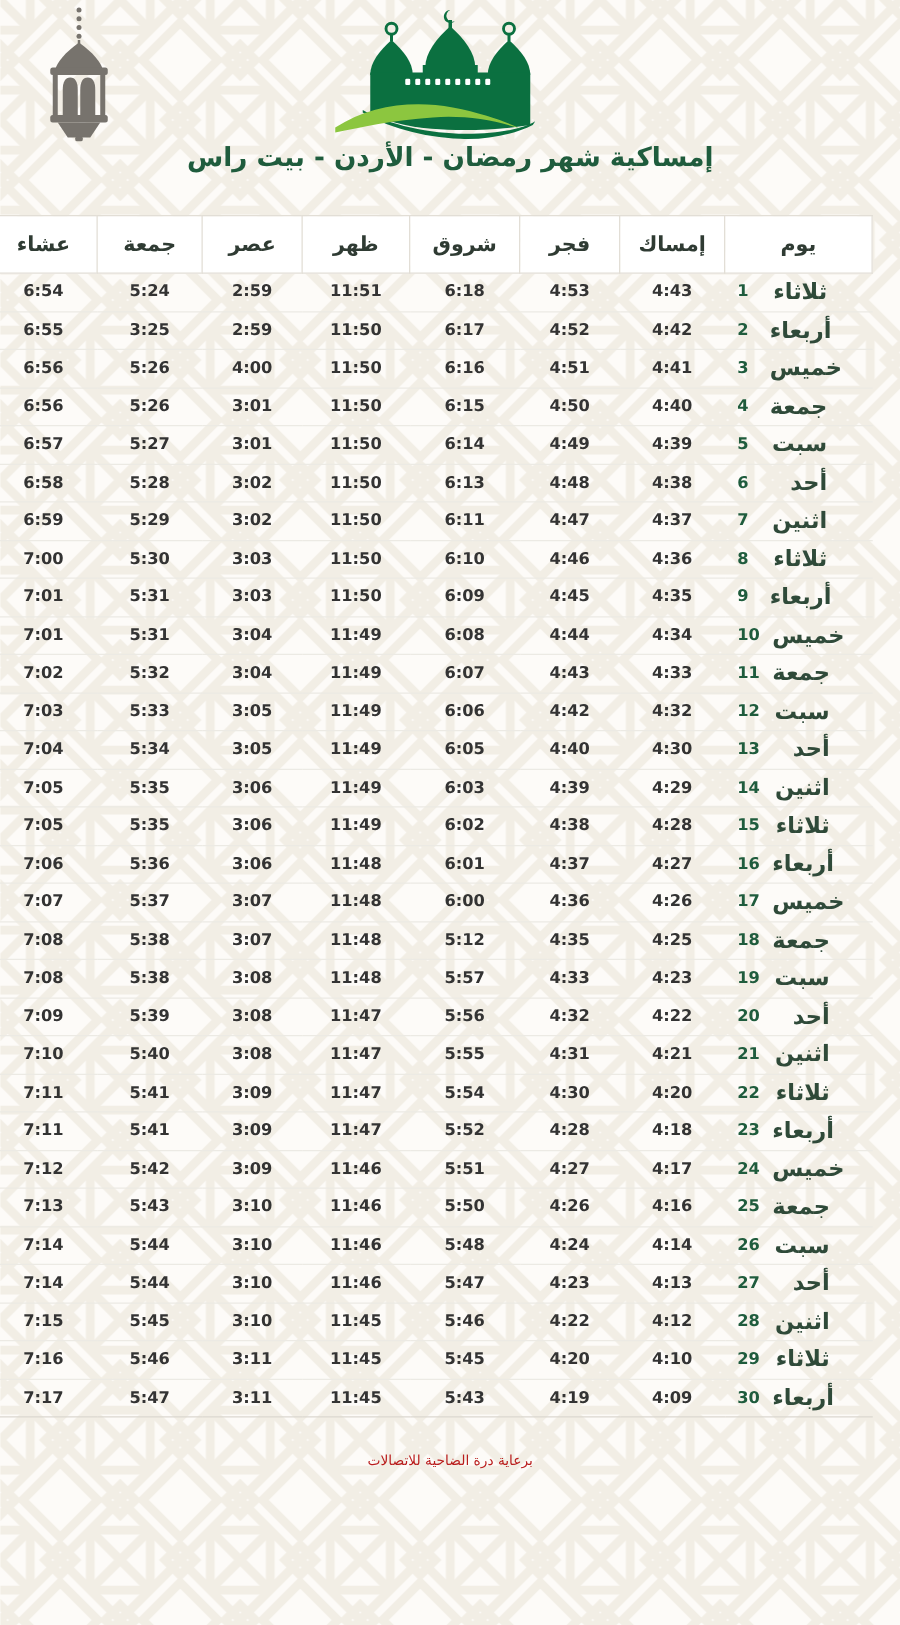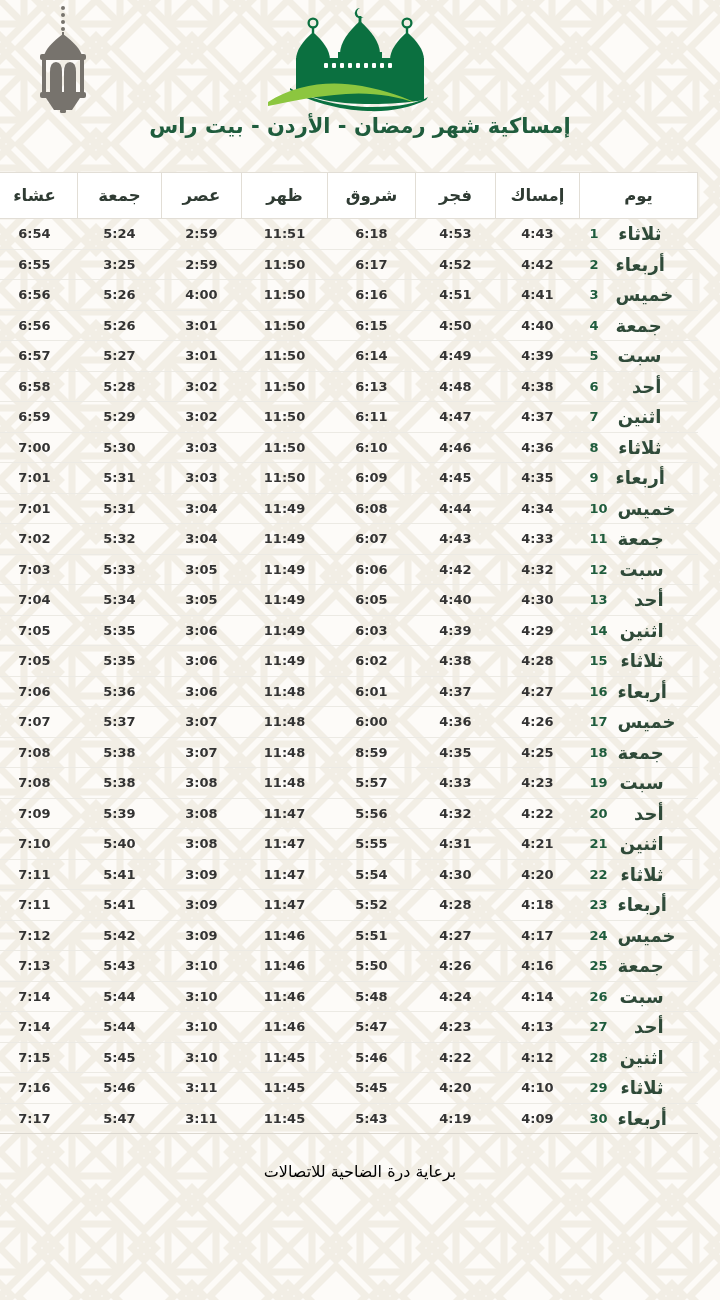--- a/index.html
+++ b/index.html
@@ -144,22 +144,22 @@
     padding: 0 120px;
   }
   .footer-dua {
     font-size: 15px;
     font-weight: bold;
     color: #1f5c3d;
     line-height: 1.32;
   }
   .footer-sponsor {
     margin-top: 14px;
-    font-size: 16px;
-    color: #000000;
+    font-size: 11px;
+    color: #b91c1c;
     font-weight: normal;
   }
 </style>
 </head>
 <body>
 
 <svg id="pattern-bg" viewBox="0 0 720 1300" preserveAspectRatio="none" xmlns="http://www.w3.org/2000/svg">
   <defs>
     <pattern id="girih" width="96" height="96" patternUnits="userSpaceOnUse">
       <rect width="96" height="96" fill="#fdfbf8"></rect>
@@ -525,21 +525,21 @@
           </tr>
           <tr>
             <td class="day-cell">
               <div class="day-inner">
                 <span class="day-num">18</span>
                 <span class="day-name">جمعة</span>
               </div>
             </td>
             <td>4:25</td>
             <td>4:35</td>
-            <td>8:59</td>
+            <td>5:12</td>
             <td>11:48</td>
             <td>3:07</td>
             <td>5:38</td>
             <td>7:08</td>
           </tr>
           <tr>
             <td class="day-cell">
               <div class="day-inner">
                 <span class="day-num">19</span>
                 <span class="day-name">سبت</span>

